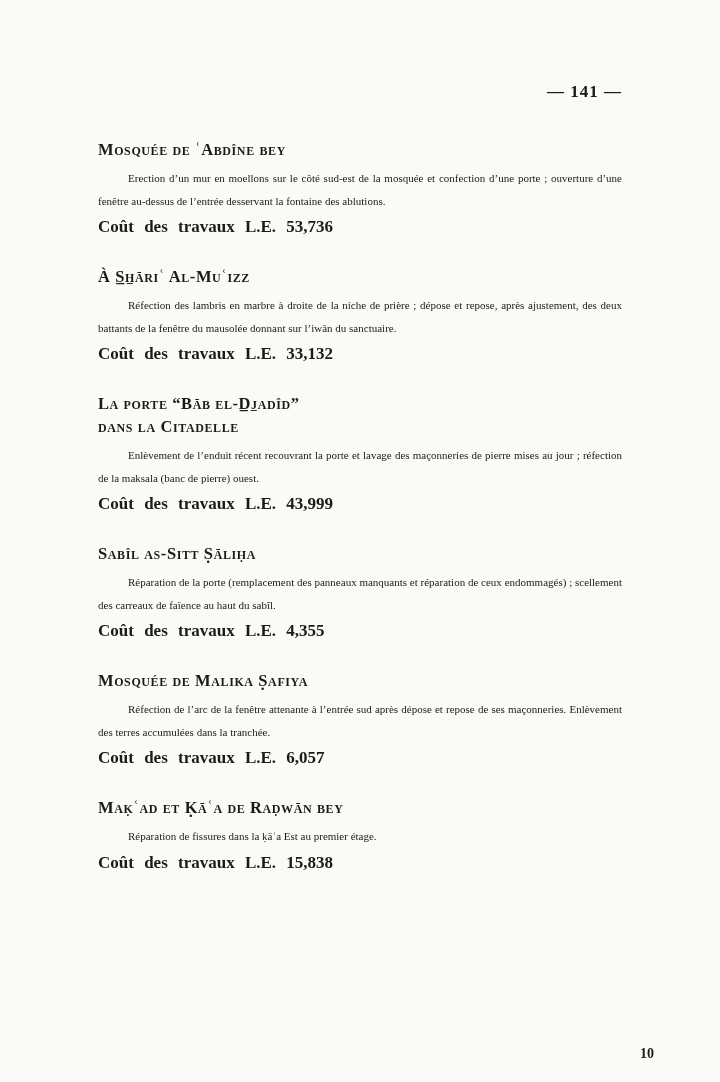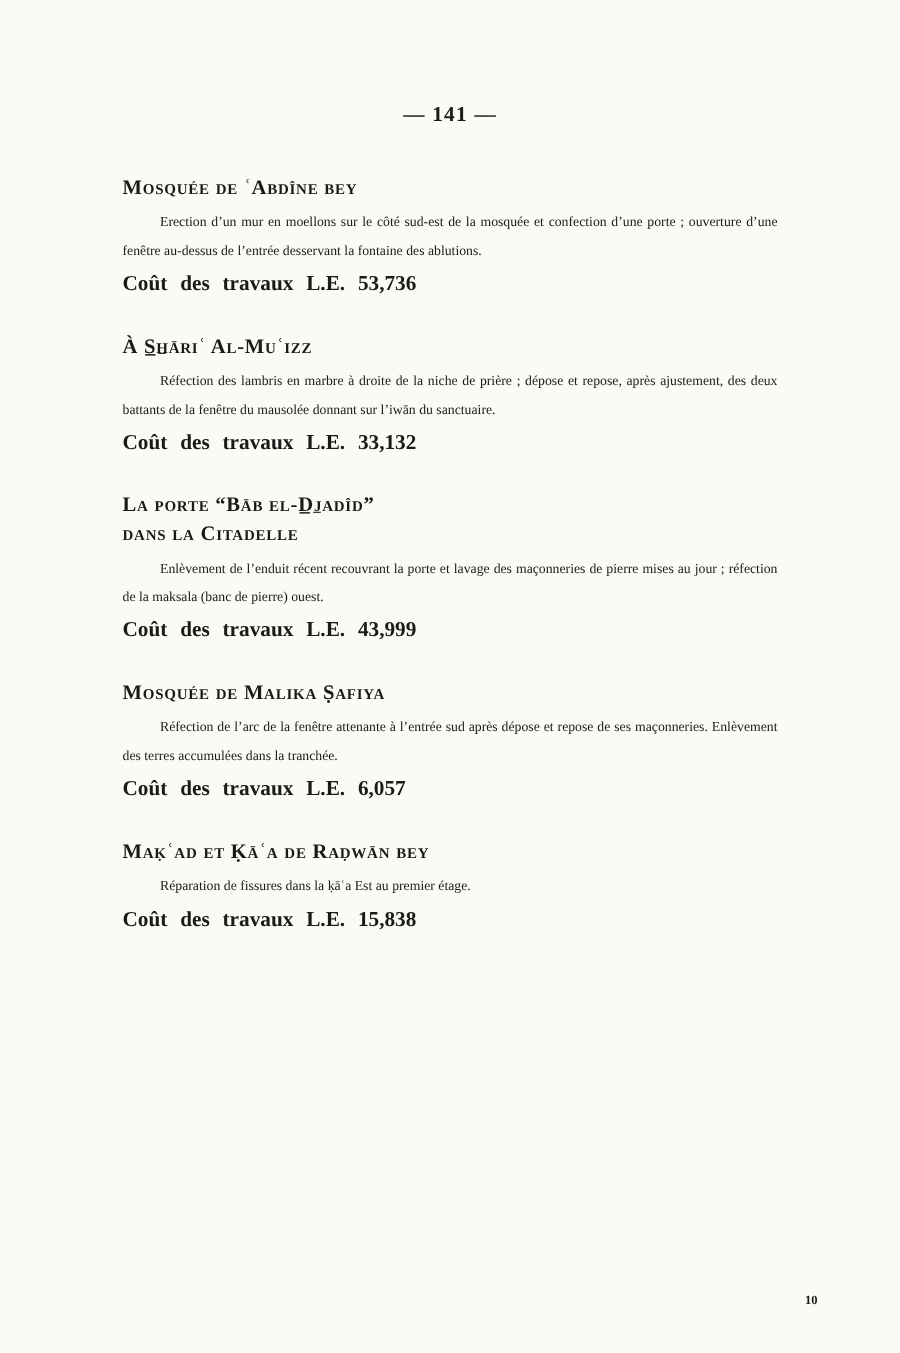--- a/index.html
+++ b/index.html
@@ -11,21 +11,21 @@
     font-family: "Liberation Serif", "DejaVu Serif", serif;
     position: relative;
     overflow: hidden;
   }
   .page-inner {
     width: 524px;
     margin: 0 auto;
     padding-top: 82px;
   }
   .page-number {
-    text-align: center;
+    text-align: right;
     font-weight: bold;
     font-size: 17px;
     letter-spacing: 1px;
     margin-bottom: 36px;
   }
   .section { margin-bottom: 27px; }
   .heading {
     text-align: left;
     font-variant: small-caps;
     font-weight: bold;
@@ -46,23 +46,23 @@
     line-height: 23px;
     text-align: left;
     padding-right: 22px;
     word-spacing: 6px;
     margin-top: 3px;
     font-weight: bold;
   }
   .signature {
     position: absolute;
     right: 66px;
-    bottom: 36px;
+    bottom: 20px;
     font-weight: bold;
-    font-size: 10px;
+    font-size: 14px;
     text-align: right;
   }
 </style>
 </head>
 <body>
 
 <div class="page-inner">
   <div class="page-number">— 141 —</div>
 
   <div>
@@ -84,20 +84,27 @@
 
   <div class="section">
     <div class="heading">
           <div>La porte “Bāb el-D̲j̲adîd”</div>
           <div>dans la Citadelle</div>
         </div>
     <p class="body-text">Enlèvement de l’enduit récent recouvrant la porte et lavage des maçonneries de pierre mises au jour ; réfection de la maksala (banc de pierre) ouest.</p>
     <div class="cost">Coût des travaux L.E. 43,999</div>
   </div>
 
+  <div class="section">
+    <div class="heading">
+          <div>Sabîl as-Sitt Ṣāliḥa</div>
+        </div>
+    <p class="body-text">Réparation de la porte (remplacement des panneaux manquants et réparation de ceux endommagés) ; scellement des carreaux de faïence au haut du sabîl.</p>
+    <div class="cost">Coût des travaux L.E. 4,355</div>
+  </div>
 
   <div class="section">
     <div class="heading">
           <div>Mosquée de Malika Ṣafiya</div>
         </div>
     <p class="body-text">Réfection de l’arc de la fenêtre attenante à l’entrée sud après dépose et repose de ses maçonneries. Enlèvement des terres accumulées dans la tranchée.</p>
     <div class="cost">Coût des travaux L.E. 6,057</div>
   </div>
 
   <div class="section">

